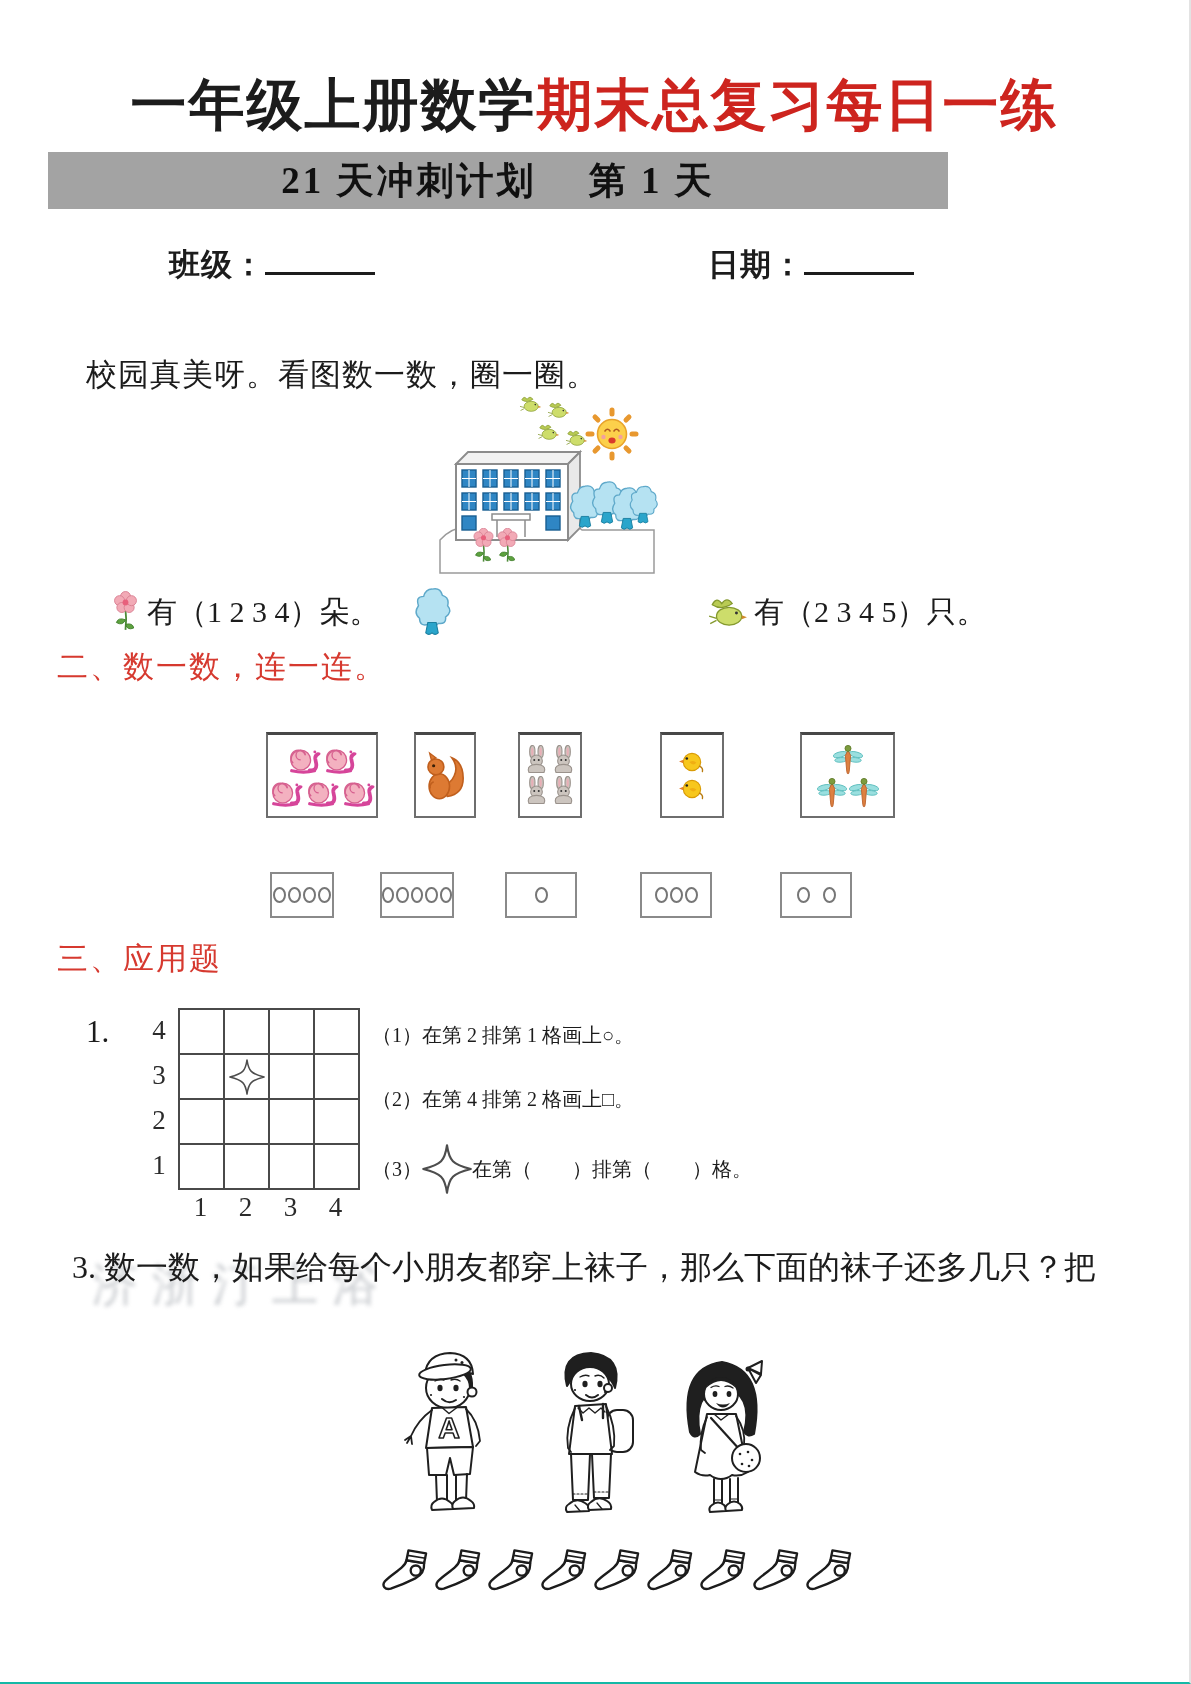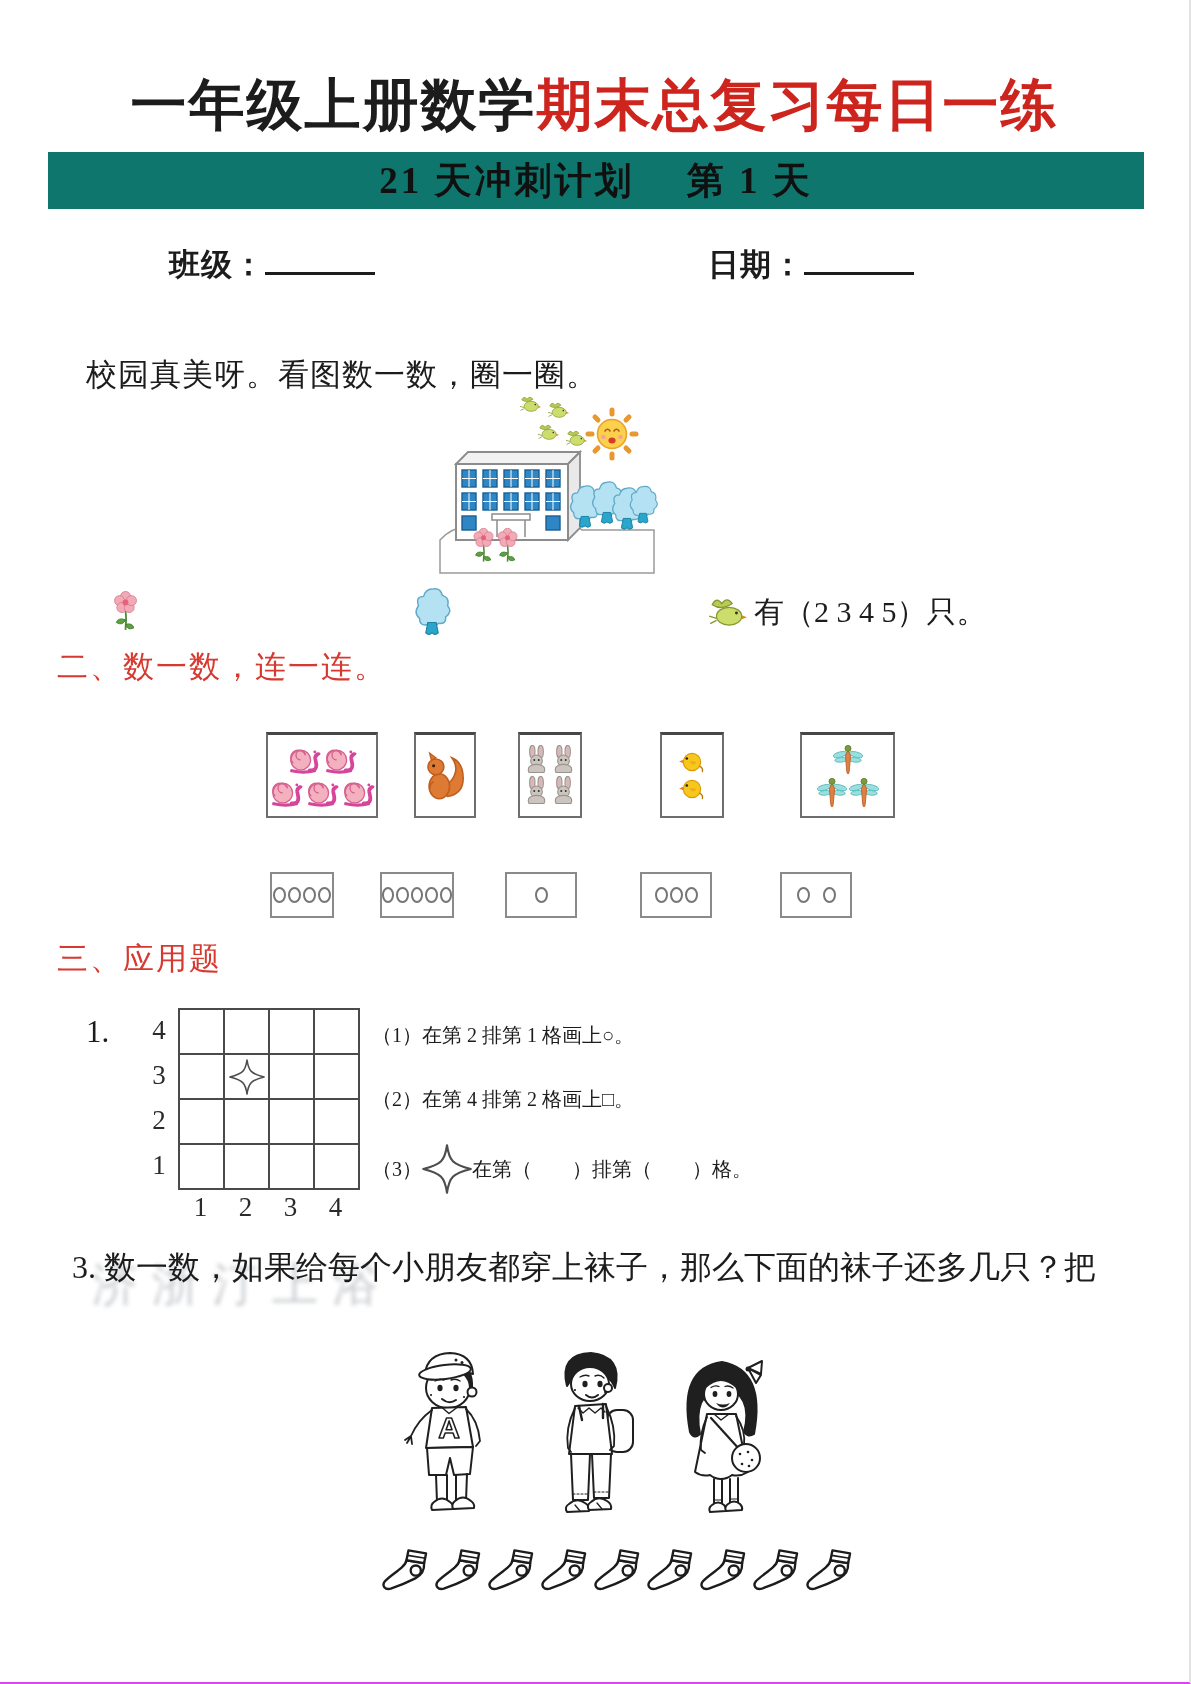--- a/index.html
+++ b/index.html
@@ -1,24 +1,24 @@
 <!DOCTYPE html>
 <html><head>
 <meta charset="utf-8">
 <style>
 *{box-sizing:border-box}
 body{margin:0;background:#ffffff}
 #page{position:relative;width:1191px;height:1684px;background:#fff;overflow:hidden;
   font-family:"Liberation Serif","DejaVu Serif",serif;color:#1c1c1c;
-  border-right:2px solid #e3e3e3;border-bottom:2px solid #d946ef}
+  border-right:2px solid #e3e3e3;border-bottom:2px solid #14b8a6}
 .abs{position:absolute}
 
 #title{top:68px;left:0;width:100%;text-align:center;font-size:56px;font-weight:900;letter-spacing:2px;white-space:nowrap}
 #title .red{color:#cd241e}
-#banner{top:152px;left:48px;width:1096px;height:57px;background:#0f766e;text-align:center;
+#banner{top:152px;left:48px;width:900px;height:57px;background:#a3a3a3;text-align:center;
   font-size:37px;font-weight:700;line-height:57px;letter-spacing:3px;color:#101010}
 .field{top:243px;font-size:31px;font-weight:700;letter-spacing:1px}
 .blank{display:inline-block;width:110px;height:32px;border-bottom:3px solid #1c1c1c;vertical-align:baseline}
 
 .h-red{color:#d6392f;font-size:31px;letter-spacing:2px;font-weight:400}
 #s1-heading{left:57px;top:306px}
 #s1-prompt{left:86px;top:354px;font-size:31px;letter-spacing:1px}
 #scene{left:436px;top:390px}
 .ans{top:584px;height:56px;display:flex;align-items:center;gap:6px;font-size:30px;white-space:nowrap}
 #ans-0{left:110px}#ans-1{left:413px}#ans-2{left:706px}
@@ -199,20 +199,21 @@
     <g>
       <use href="#sym-flower" x="34" y="138" width="27" height="37"></use>
       <use href="#sym-flower" x="58" y="138" width="27" height="37"></use>
     </g>
   </svg>
 
   <div id="ans-0" class="ans abs">
     <svg width="31" height="43">
         <use href="#sym-flower"></use>
       </svg>
+    <span>有（1 2 3 4）朵。</span>
   </div>
   <div id="ans-1" class="ans abs">
     <svg width="38" height="50">
         <use href="#sym-tree"></use>
       </svg>
   </div>
   <div id="ans-2" class="ans abs">
     <svg width="42" height="36">
         <use href="#sym-bird"></use>
       </svg>

